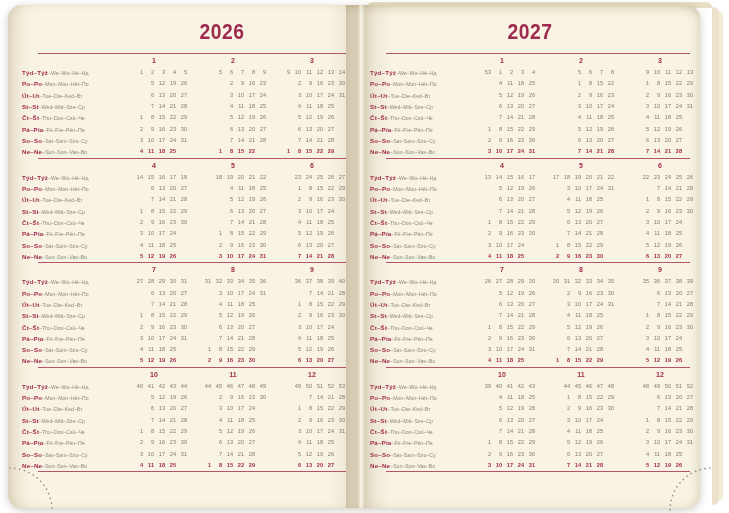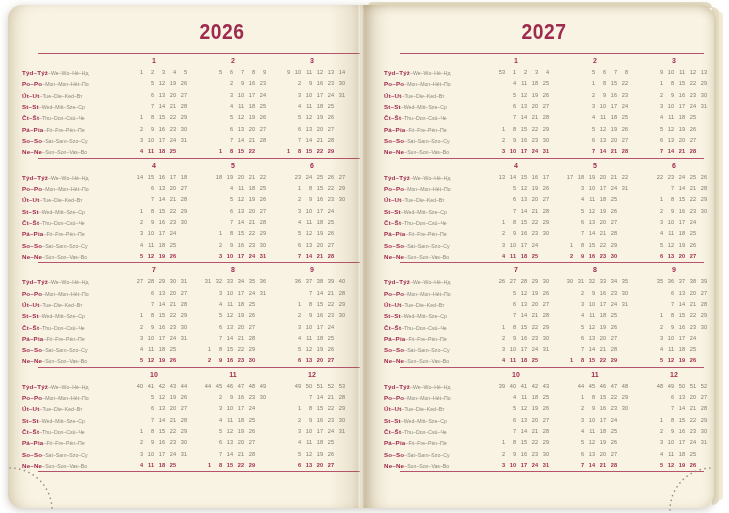--- a/index.html
+++ b/index.html
@@ -6,21 +6,21 @@
   body{width:729px;height:513px;background:#ffffff;position:relative;overflow:hidden;
        font-family:"Liberation Sans", sans-serif;-webkit-text-size-adjust:none;}
   .scene{position:absolute;inset:0;}
   .stack-top{position:absolute;left:368px;top:2px;width:344px;height:6px;background:#e9dfc6;border-radius:6px 8px 0 0;}
   .stack-right{position:absolute;left:712px;top:7px;width:8px;height:498px;background:#ece2ca;border-radius:0 9px 9px 0;}
   .stack-right2{position:absolute;left:719px;top:12px;width:4px;height:488px;background:#f3ecd8;border-radius:0 6px 6px 0;}
   .book{position:absolute;left:8px;top:5px;width:706px;height:503px;filter:drop-shadow(0 2px 4px rgba(60,45,20,.25));}
   .page{position:absolute;top:0;height:503px;background:#f8f3e3;}
   .page.left{left:0;width:424px;border-radius:14px 0 0 14px;
     box-shadow:inset 16px 0 20px -16px rgba(130,105,55,.45), inset -12px 0 16px -10px rgba(130,105,55,.40);}
-  .page.right{left:352px;width:354px;border-radius:0 14px 14px 0;
+  .page.right{left:338px;width:354px;border-radius:0 14px 14px 0;
     box-shadow:inset 14px 0 18px -10px rgba(130,105,55,.42), inset -8px 0 12px -8px rgba(130,105,55,.28), inset 0 10px 12px -10px rgba(130,105,55,.35);}
   .spine{position:absolute;left:322px;top:0;width:60px;height:503px;pointer-events:none;
     background:linear-gradient(90deg, rgba(125,100,55,0) 0%, rgba(125,100,55,.10) 34%, rgba(125,100,55,.20) 46%,
       rgba(255,253,244,.55) 52%, rgba(125,100,55,.22) 58%, rgba(125,100,55,.08) 75%, rgba(125,100,55,0) 100%);}
   .content{position:relative;height:100%;}
   .page.left .content{padding:0 10px 0 14px;}
   .page.right .content{padding:0 10px 0 24px;}
   .title{text-align:center;font-size:21px;font-weight:700;color:#9e2a4e;
          padding-top:13px;height:26px;line-height:26px;letter-spacing:.5px;
          transform:scale(.92,1.04);transform-origin:50% 50%;margin-bottom:9px;}

